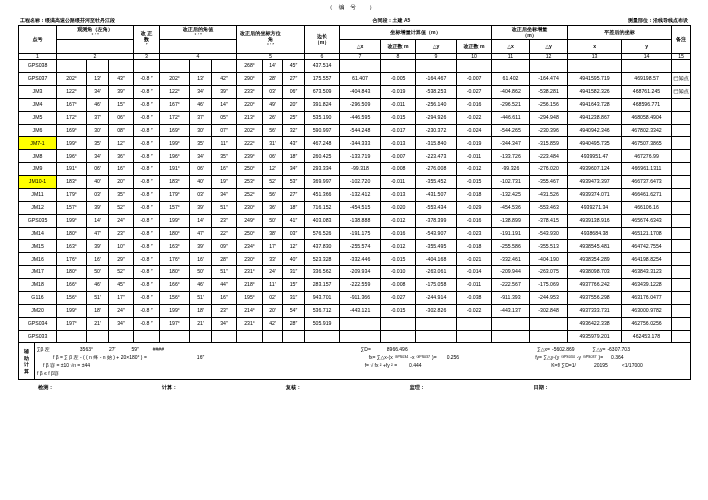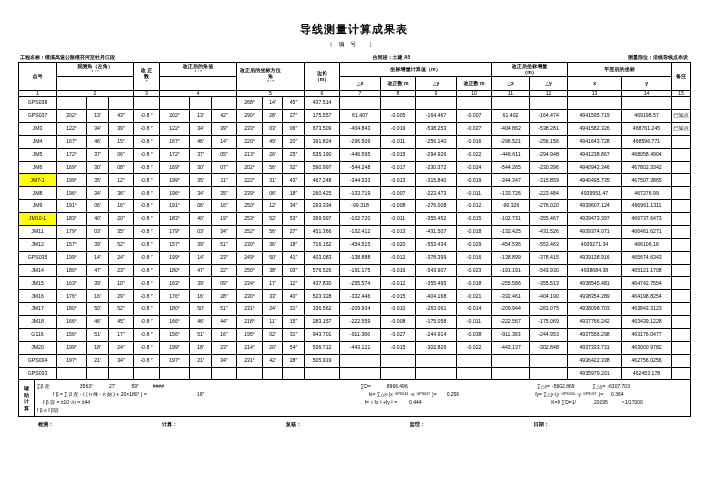--- a/index.html
+++ b/index.html
@@ -109,21 +109,20 @@
     padding-left: 20px;
   }
   .sign-row > div { width: 19%; }
   .f-line { display: flex; align-items: center; gap: 2px; white-space: nowrap; }
 </style>
 </head>
 <body>
 
 <div class="page">
 
-  <div class="doc-title">导线测量计算成果表</div>
   <div class="doc-subtitle">（编号          ）</div>
 
   <div class="meta-row">
     <div>工程名称：绥满高速公路绥芬河至牡丹江段</div>
     <div class="meta-center">合同段：土建 A5</div>
     <div>测量部位：沿线导线点布设</div>
   </div>
 
   <table class="main">
     <colgroup>

